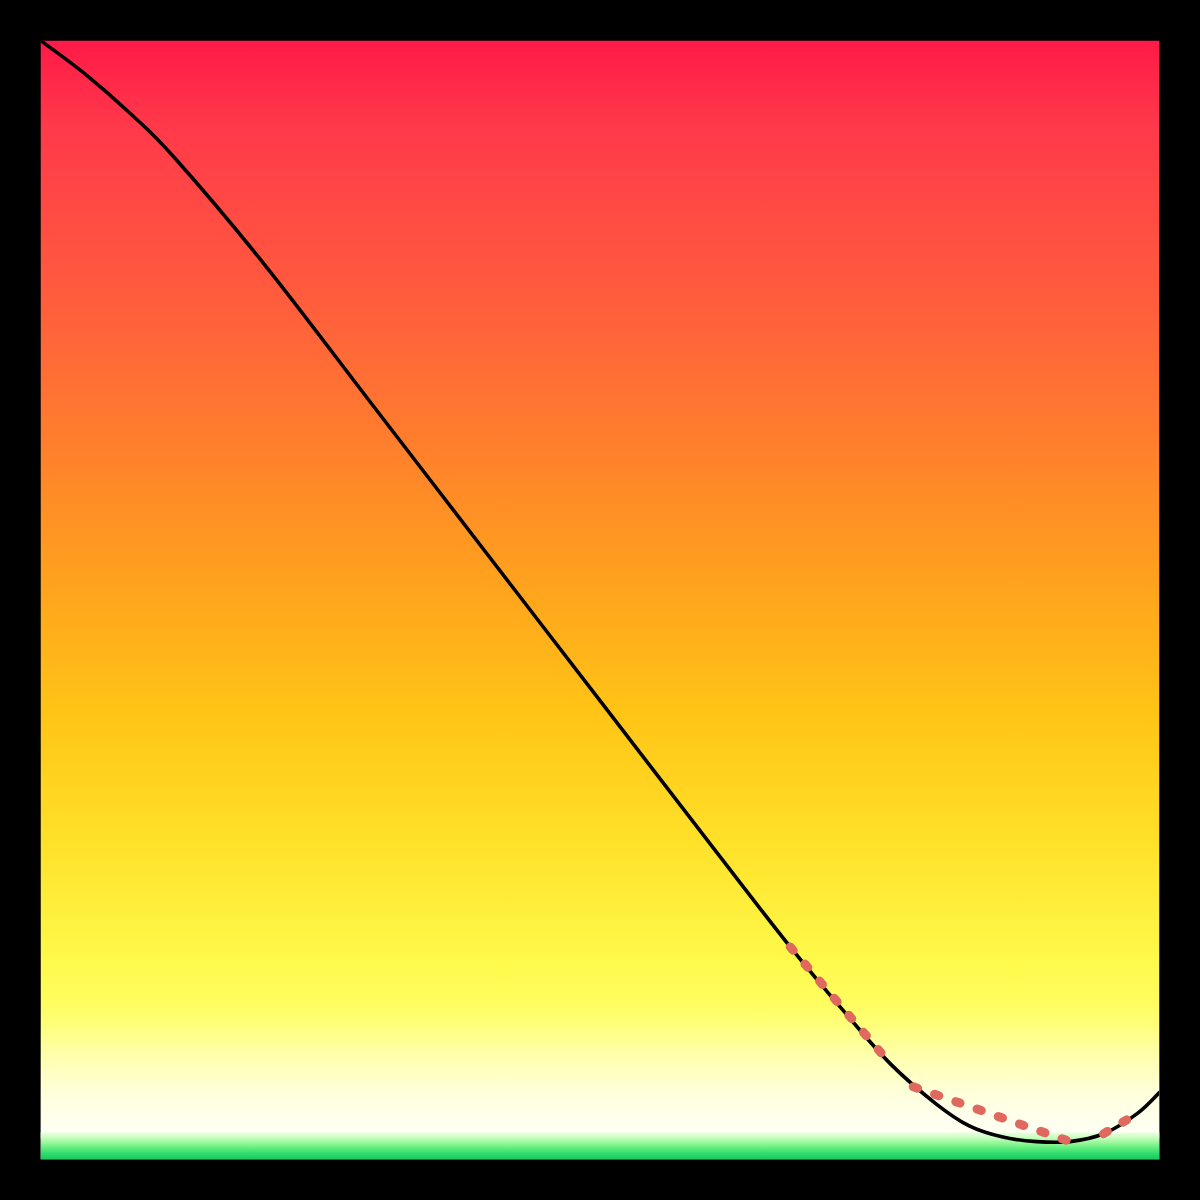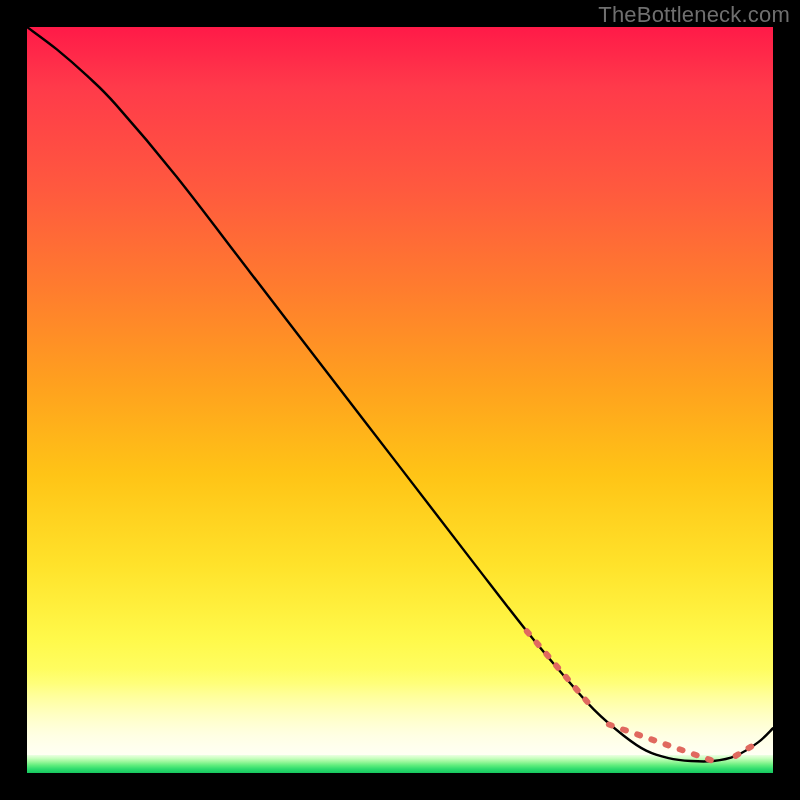--- a/index.html
+++ b/index.html
@@ -90,21 +90,20 @@
     position: absolute;
     inset: 0;
     width: 100%;
     height: 100%;
   }
 </style>
 </head>
 <body>
 
 <div class="wrap">
-  <div class="watermark">TheBottleneck.com</div>
 
   <div class="plot">
     <div class="gradient"></div>
     <div class="palestrip"></div>
     <div class="green"></div>
 
     <svg class="curve" viewBox="0 0 746 746" preserveAspectRatio="none">
       <path id="curvePath" fill="none" stroke="#000000" stroke-width="2.4" stroke-linecap="round" stroke-linejoin="round" d="M 0.00 0.00 C 5.37 4.03, 19.10 13.65, 29.84 22.38 C 40.58 31.11, 48.94 38.42, 59.68 48.49 C 70.42 58.56, 73.41 60.20, 89.52 78.33 C 105.63 96.46, 125.03 118.99, 149.20 149.20 C 173.37 179.41, 196.94 211.27, 223.80 246.18 C 250.66 281.09, 271.54 308.25, 298.40 343.16 C 325.26 378.07, 346.14 405.23, 373.00 440.14 C 399.86 475.05, 424.77 507.58, 447.60 537.12 C 470.43 566.66, 483.71 584.12, 499.82 604.26 C 515.93 624.40, 525.03 634.92, 537.12 649.02 C 549.21 663.12, 556.22 671.85, 566.96 682.59 C 577.70 693.33, 587.40 701.31, 596.80 708.70 C 606.20 716.09, 611.12 719.59, 619.18 723.62 C 627.24 727.65, 633.50 729.20, 641.56 731.08 C 649.62 732.96, 655.88 733.53, 663.94 734.06 C 672.00 734.60, 678.26 735.00, 686.32 734.06 C 694.38 733.12, 700.64 732.20, 708.70 728.84 C 716.76 725.49, 724.37 720.38, 731.08 715.41 C 737.79 710.45, 743.31 703.79, 746.00 701.24"></path>
       <g id="dashGroup">
           <line x1="499.82" y1="604.26" x2="566.96" y2="682.59" stroke="#e0695f" stroke-width="6" stroke-linecap="round" stroke-dasharray="3 12"></line>

